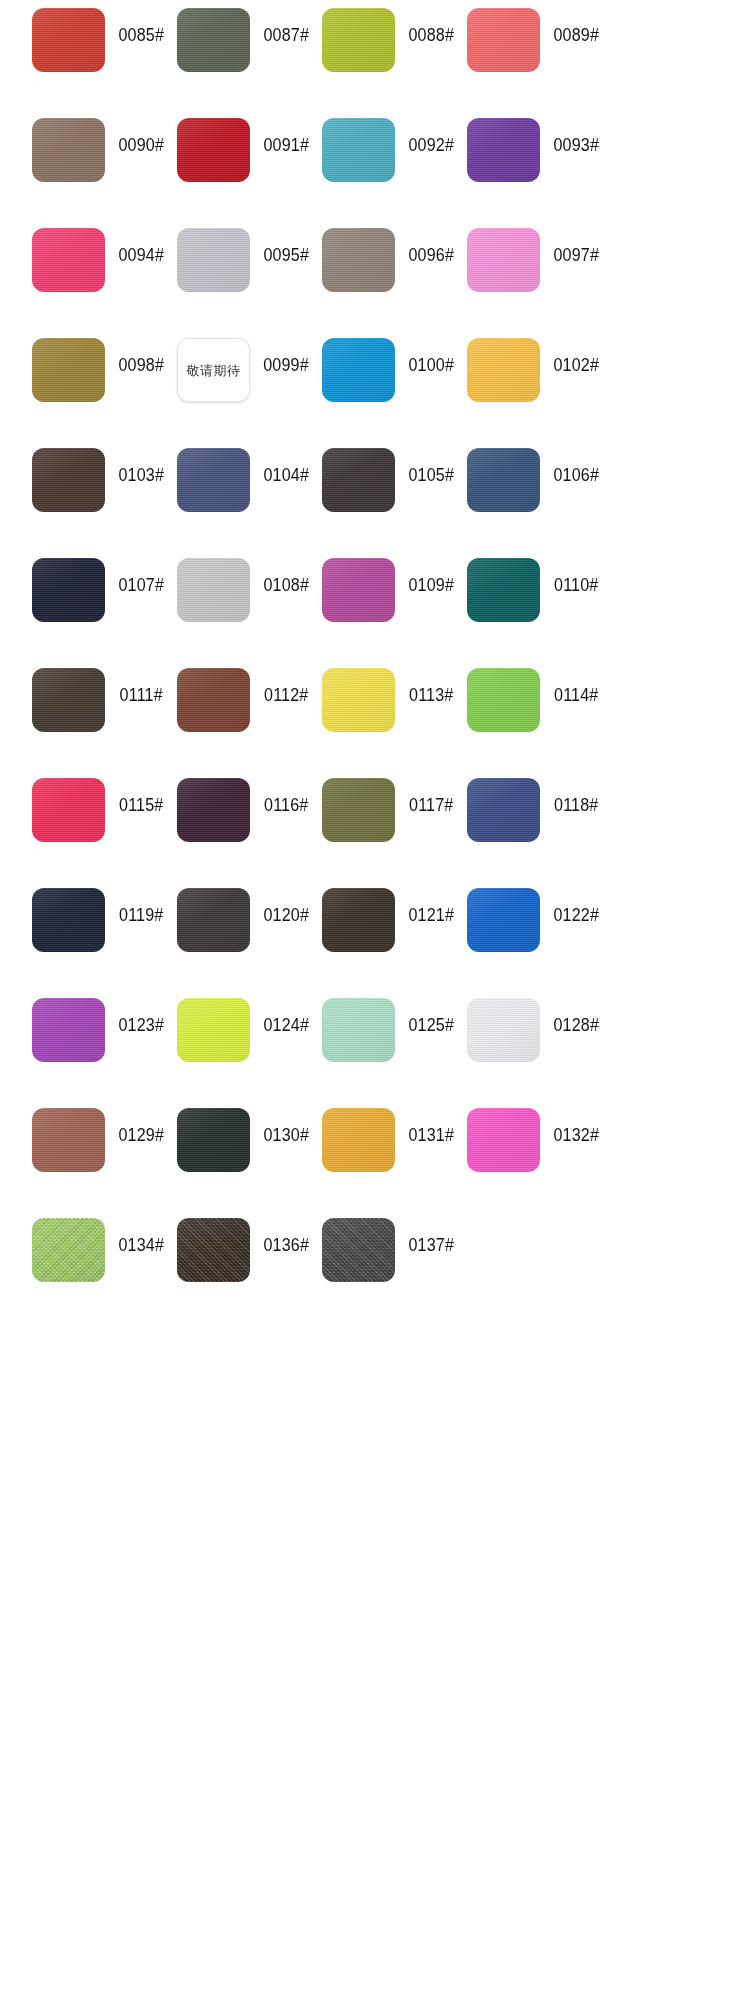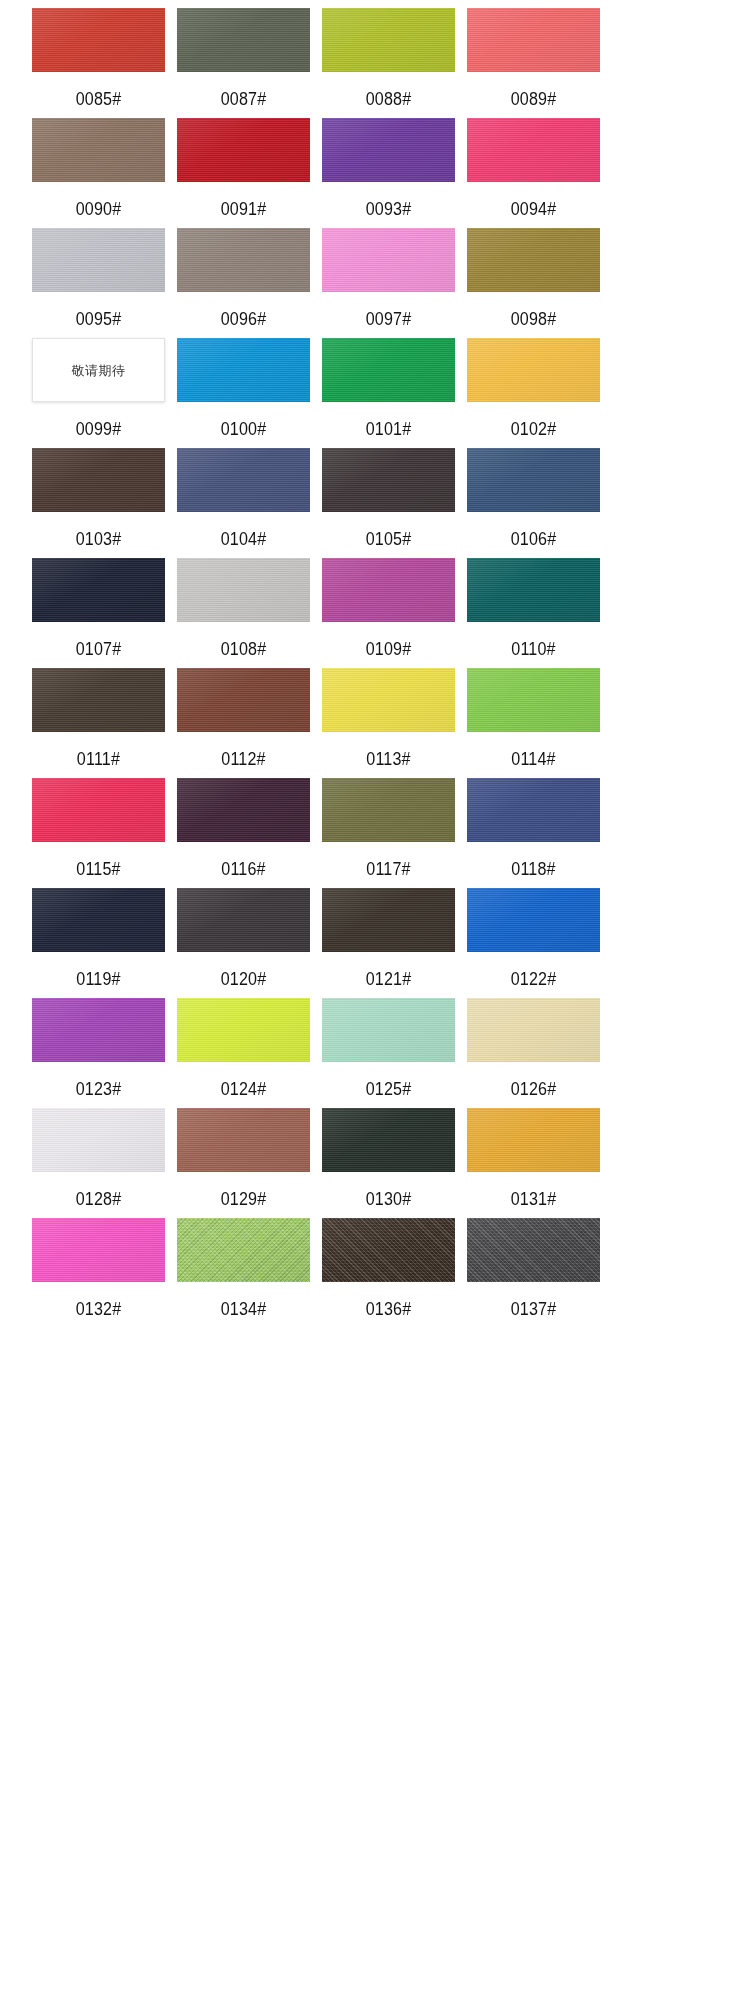--- a/index.html
+++ b/index.html
@@ -22,29 +22,29 @@
     grid-auto-rows: 110px;
     justify-content: start;
     padding: 8px 0 0 32px;
     box-sizing: border-box;
   }
 
   .swatch-cell {
     width: 145px;
     height: 122px;
     display: flex;
-    flex-direction: column;
+    flex-direction: row;
     align-items: flex-start;
     position: relative;
   }
 
   .swatch-chip {
     width: 133px;
     height: 64px;
-    border-radius: 0;
+    border-radius: 12px;
     position: relative;
     overflow: hidden;
     box-sizing: border-box;
     background-repeat: repeat;
   }
 
   
   .swatch-chip.tex-rib::after {
     content: "";
     position: absolute;
@@ -150,20 +150,24 @@
     </div>
     <div class="swatch-cell">
       <div class="swatch-chip tex-rib" style="background-color: rgb(139, 114, 97);"></div>
       <div class="swatch-label">0090#</div>
     </div>
     <div class="swatch-cell">
       <div class="swatch-chip tex-rib" style="background-color: rgb(191, 22, 34);"></div>
       <div class="swatch-label">0091#</div>
     </div>
     <div class="swatch-cell">
+      <div class="swatch-chip tex-rib" style="background-color: rgb(74, 173, 192);"></div>
+      <div class="swatch-label">0092#</div>
+    </div>
+    <div class="swatch-cell">
       <div class="swatch-chip tex-rib" style="background-color: rgb(108, 58, 158);"></div>
       <div class="swatch-label">0093#</div>
     </div>
     <div class="swatch-cell">
       <div class="swatch-chip tex-rib" style="background-color: rgb(242, 61, 114);"></div>
       <div class="swatch-label">0094#</div>
     </div>
     <div class="swatch-cell">
       <div class="swatch-chip tex-rib" style="background-color: rgb(194, 196, 203);"></div>
       <div class="swatch-label">0095#</div>
@@ -184,24 +188,20 @@
       <div class="swatch-chip placeholder">
         <span class="placeholder-text">敬请期待</span>
       </div>
       <div class="swatch-label">0099#</div>
     </div>
     <div class="swatch-cell">
       <div class="swatch-chip tex-rib" style="background-color: rgb(11, 148, 214);"></div>
       <div class="swatch-label">0100#</div>
     </div>
     <div class="swatch-cell">
-      <div class="swatch-chip tex-rib" style="background-color: rgb(19, 160, 74);"></div>
-      <div class="swatch-label">0101#</div>
-    </div>
-    <div class="swatch-cell">
       <div class="swatch-chip tex-rib" style="background-color: rgb(246, 192, 69);"></div>
       <div class="swatch-label">0102#</div>
     </div>
     <div class="swatch-cell">
       <div class="swatch-chip tex-rib" style="background-color: rgb(74, 55, 49);"></div>
       <div class="swatch-label">0103#</div>
     </div>
     <div class="swatch-cell">
       <div class="swatch-chip tex-rib" style="background-color: rgb(70, 82, 124);"></div>
       <div class="swatch-label">0104#</div>
@@ -284,24 +284,20 @@
     </div>
     <div class="swatch-cell">
       <div class="swatch-chip tex-rib" style="background-color: rgb(216, 239, 60);"></div>
       <div class="swatch-label">0124#</div>
     </div>
     <div class="swatch-cell">
       <div class="swatch-chip tex-rib" style="background-color: rgb(169, 221, 198);"></div>
       <div class="swatch-label">0125#</div>
     </div>
     <div class="swatch-cell">
-      <div class="swatch-chip tex-rib" style="background-color: rgb(236, 222, 176);"></div>
-      <div class="swatch-label">0126#</div>
-    </div>
-    <div class="swatch-cell">
       <div class="swatch-chip tex-rib" style="background-color: rgb(236, 234, 238);"></div>
       <div class="swatch-label">0128#</div>
     </div>
     <div class="swatch-cell">
       <div class="swatch-chip tex-rib" style="background-color: rgb(157, 98, 83);"></div>
       <div class="swatch-label">0129#</div>
     </div>
     <div class="swatch-cell">
       <div class="swatch-chip tex-rib" style="background-color: rgb(37, 48, 41);"></div>
       <div class="swatch-label">0130#</div>

